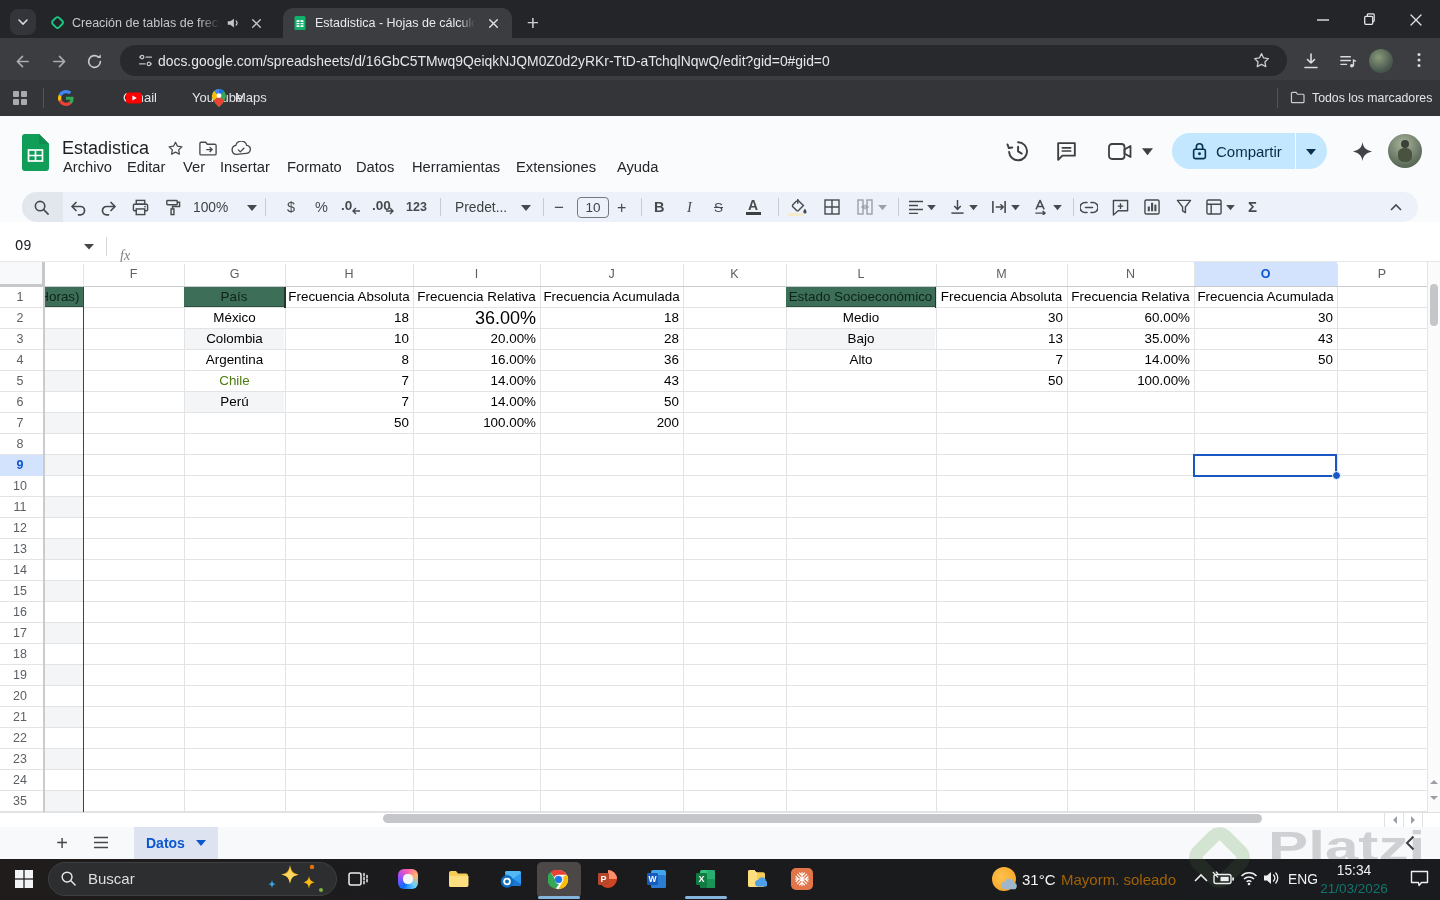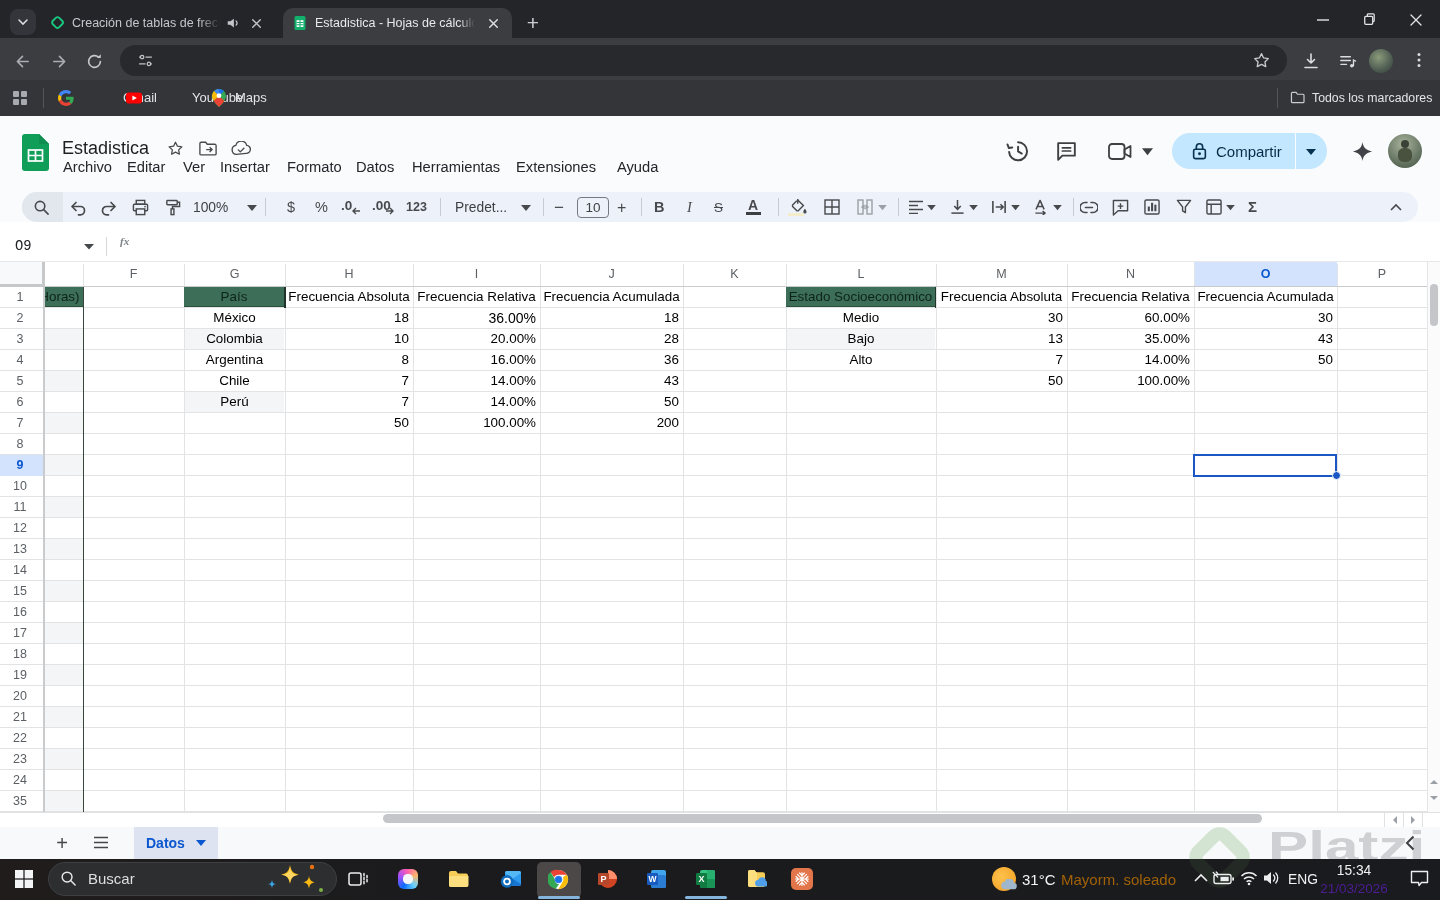--- a/index.html
+++ b/index.html
@@ -61,20 +61,21 @@
 <svg class="ab" style="left:85px;top:52px;" width="19" height="19" viewBox="0 0 20 20">
       <path d="M16.2 10a6.2 6.2 0 11-1.9-4.5" stroke="#c7cace" stroke-width="1.7" fill="none" stroke-linecap="round"></path>
       <path d="M16.6 2.4v4h-4z" fill="#c7cace"></path>
     </svg>
 <div class="ab" style="left:120px;top:45px;width:1167px;height:31px;border-radius:16px;background:#28292c;"></div>
 <svg class="ab" style="left:137px;top:52px;" width="17" height="17" viewBox="0 0 20 20">
       <circle cx="6" cy="6" r="2" fill="none" stroke="#bfc3c7" stroke-width="1.5"></circle>
       <circle cx="14" cy="14" r="2" fill="none" stroke="#bfc3c7" stroke-width="1.5"></circle>
       <path d="M10.5 6H17M3 6h1M3 14h6.5M16 14h1" stroke="#bfc3c7" stroke-width="1.5" stroke-linecap="round"></path>
     </svg>
+<div class="ab" style="left:158px;top:51px;height:20px;color:#e4e6e9;font-size:13.9px;line-height:20px;white-space:nowrap;">docs.google.com/spreadsheets/d/16GbC5TMwq9QeiqkNJQM0Z0d2yRKr-TtD-aTchqlNqwQ/edit?gid=0#gid=0</div>
 <svg class="ab" style="left:1252px;top:51px;" width="19" height="19" viewBox="0 0 20 20">
       <path d="M10 2.8l2.2 4.5 5 .7-3.6 3.5.9 5-4.5-2.4-4.5 2.4.9-5L2.8 8l5-.7z" fill="none" stroke="#c6c9cd" stroke-width="1.4" stroke-linejoin="round"></path>
     </svg>
 <svg class="ab" style="left:1301px;top:51px;" width="20" height="20" viewBox="0 0 20 20">
       <path d="M10 3v9M6.5 8.5L10 12l3.5-3.5" stroke="#dadce0" stroke-width="1.6" fill="none" stroke-linecap="round" stroke-linejoin="round"></path>
       <path d="M4 16.5h12" stroke="#dadce0" stroke-width="1.6" stroke-linecap="round"></path>
     </svg>
 <svg class="ab" style="left:1338px;top:52px;" width="19" height="19" viewBox="0 0 20 20">
       <path d="M3 5h10M3 9h10M3 13h6" stroke="#dadce0" stroke-width="1.5" stroke-linecap="round"></path>
       <circle cx="14.5" cy="14.5" r="1.8" fill="#dadce0"></circle>
@@ -314,21 +315,21 @@
 <div class="ab" style="left:1248px;top:198px;color:#47494c;font-size:15px;line-height:18px;font-weight:bold;">Σ</div>
 <svg class="ab" style="left:1390px;top:203px;" width="12" height="8" viewBox="0 0 12 8">
       <path d="M1 7l5-5 5 5" stroke="#47494c" stroke-width="1.6" fill="none"></path>
     </svg>
 <div class="ab" style="left:0;top:222px;width:1440px;height:40px;background:#fff;border-bottom:1px solid #e7e8ea;"></div>
 <div class="ab" style="left:15px;top:238px;color:#202124;font-size:13.8px;line-height:18px;font-family:Liberation Mono, monospace;">O9</div>
 <svg class="ab" style="left:84px;top:244px;" width="10" height="6" viewBox="0 0 10 6">
       <path d="M0 0h10L5 5.5z" fill="#45484b"></path>
     </svg>
 <div class="ab" style="left:106px;top:237px;width:1px;height:19px;background:#d5d7da;"></div>
-<div class="ab" style="left:120px;top:232px;color:#7c8186;font-size:11px;font-style:italic;font-family:'Liberation Serif',serif;line-height:19px;font-weight:bold;">fx</div>
+<div class="ab" style="left:120px;top:246px;color:#7c8186;font-size:14px;font-style:italic;font-family:'Liberation Serif',serif;line-height:19px;">fx</div>
 <div class="ab" style="left:0;top:262px;width:1427px;height:25px;background:#fff;"></div>
 <div class="ab" style="left:1194px;top:262px;width:143px;height:25px;background:#d3e3fd;"></div>
 <div class="ab" style="left:108.5px;top:266px;width:50px;text-align:center;color:#5c6064;font-size:12.5px;font-weight:normal;line-height:17px;">F</div>
 <div class="ab" style="left:209.5px;top:266px;width:50px;text-align:center;color:#5c6064;font-size:12.5px;font-weight:normal;line-height:17px;">G</div>
 <div class="ab" style="left:324px;top:266px;width:50px;text-align:center;color:#5c6064;font-size:12.5px;font-weight:normal;line-height:17px;">H</div>
 <div class="ab" style="left:451.5px;top:266px;width:50px;text-align:center;color:#5c6064;font-size:12.5px;font-weight:normal;line-height:17px;">I</div>
 <div class="ab" style="left:586.5px;top:266px;width:50px;text-align:center;color:#5c6064;font-size:12.5px;font-weight:normal;line-height:17px;">J</div>
 <div class="ab" style="left:709.5px;top:266px;width:50px;text-align:center;color:#5c6064;font-size:12.5px;font-weight:normal;line-height:17px;">K</div>
 <div class="ab" style="left:836px;top:266px;width:50px;text-align:center;color:#5c6064;font-size:12.5px;font-weight:normal;line-height:17px;">L</div>
 <div class="ab" style="left:976.5px;top:266px;width:50px;text-align:center;color:#5c6064;font-size:12.5px;font-weight:normal;line-height:17px;">M</div>
@@ -416,31 +417,31 @@
 <div class="ab" style="left:284px;top:287px;width:1.5px;height:21px;background:#20362b;"></div>
 <div class="ab" style="left:934.5px;top:287px;width:1.5px;height:21px;background:#20362b;"></div>
 <div class="ab" style="left:285px;top:287px;width:128px;height:20px;font-size:13.4px;line-height:20.5px;color:#000;white-space:nowrap;text-align:center;">Frecuencia Absoluta</div>
 <div class="ab" style="left:413px;top:287px;width:127px;height:20px;font-size:13.4px;line-height:20.5px;color:#000;white-space:nowrap;text-align:center;">Frecuencia Relativa</div>
 <div class="ab" style="left:540px;top:287px;width:143px;height:20px;font-size:13.4px;line-height:20.5px;color:#000;white-space:nowrap;text-align:center;">Frecuencia Acumulada</div>
 <div class="ab" style="left:936px;top:287px;width:131px;height:20px;font-size:13.4px;line-height:20.5px;color:#000;white-space:nowrap;text-align:center;">Frecuencia Absoluta</div>
 <div class="ab" style="left:1067px;top:287px;width:127px;height:20px;font-size:13.4px;line-height:20.5px;color:#000;white-space:nowrap;text-align:center;">Frecuencia Relativa</div>
 <div class="ab" style="left:1194px;top:287px;width:143px;height:20px;font-size:13.4px;line-height:20.5px;color:#000;white-space:nowrap;text-align:center;">Frecuencia Acumulada</div>
 <div class="ab" style="left:184px;top:308px;width:101px;height:20px;font-size:13.4px;line-height:20.5px;color:#000;white-space:nowrap;text-align:center;">México</div>
 <div class="ab" style="left:285px;top:308px;width:128px;height:20px;font-size:13.4px;line-height:20.5px;color:#000;white-space:nowrap;text-align:right;padding-right:4px;">18</div>
-<div class="ab" style="left:413px;top:308px;width:127px;height:20px;font-size:14px;line-height:20.5px;color:#000;white-space:nowrap;text-align:right;padding-right:4px;">36.00%</div>
+<div class="ab" style="left:413px;top:308px;width:127px;height:20px;font-size:18px;line-height:20.5px;color:#000;white-space:nowrap;text-align:right;padding-right:4px;">36.00%</div>
 <div class="ab" style="left:540px;top:308px;width:143px;height:20px;font-size:13.4px;line-height:20.5px;color:#000;white-space:nowrap;text-align:right;padding-right:4px;">18</div>
 <div class="ab" style="left:184px;top:329px;width:101px;height:20px;font-size:13.4px;line-height:20.5px;color:#000;white-space:nowrap;text-align:center;">Colombia</div>
 <div class="ab" style="left:285px;top:329px;width:128px;height:20px;font-size:13.4px;line-height:20.5px;color:#000;white-space:nowrap;text-align:right;padding-right:4px;">10</div>
 <div class="ab" style="left:413px;top:329px;width:127px;height:20px;font-size:13.4px;line-height:20.5px;color:#000;white-space:nowrap;text-align:right;padding-right:4px;">20.00%</div>
 <div class="ab" style="left:540px;top:329px;width:143px;height:20px;font-size:13.4px;line-height:20.5px;color:#000;white-space:nowrap;text-align:right;padding-right:4px;">28</div>
 <div class="ab" style="left:184px;top:350px;width:101px;height:20px;font-size:13.4px;line-height:20.5px;color:#000;white-space:nowrap;text-align:center;">Argentina</div>
 <div class="ab" style="left:285px;top:350px;width:128px;height:20px;font-size:13.4px;line-height:20.5px;color:#000;white-space:nowrap;text-align:right;padding-right:4px;">8</div>
 <div class="ab" style="left:413px;top:350px;width:127px;height:20px;font-size:13.4px;line-height:20.5px;color:#000;white-space:nowrap;text-align:right;padding-right:4px;">16.00%</div>
 <div class="ab" style="left:540px;top:350px;width:143px;height:20px;font-size:13.4px;line-height:20.5px;color:#000;white-space:nowrap;text-align:right;padding-right:4px;">36</div>
-<div class="ab" style="left:184px;top:371px;width:101px;height:20px;font-size:13.4px;line-height:20.5px;color:#000000;white-space:nowrap;text-align:center;">Chile</div>
+<div class="ab" style="left:184px;top:371px;width:101px;height:20px;font-size:13.4px;line-height:20.5px;color:#4d7c0f;white-space:nowrap;text-align:center;">Chile</div>
 <div class="ab" style="left:285px;top:371px;width:128px;height:20px;font-size:13.4px;line-height:20.5px;color:#000;white-space:nowrap;text-align:right;padding-right:4px;">7</div>
 <div class="ab" style="left:413px;top:371px;width:127px;height:20px;font-size:13.4px;line-height:20.5px;color:#000;white-space:nowrap;text-align:right;padding-right:4px;">14.00%</div>
 <div class="ab" style="left:540px;top:371px;width:143px;height:20px;font-size:13.4px;line-height:20.5px;color:#000;white-space:nowrap;text-align:right;padding-right:4px;">43</div>
 <div class="ab" style="left:184px;top:392px;width:101px;height:20px;font-size:13.4px;line-height:20.5px;color:#000;white-space:nowrap;text-align:center;">Perú</div>
 <div class="ab" style="left:285px;top:392px;width:128px;height:20px;font-size:13.4px;line-height:20.5px;color:#000;white-space:nowrap;text-align:right;padding-right:4px;">7</div>
 <div class="ab" style="left:413px;top:392px;width:127px;height:20px;font-size:13.4px;line-height:20.5px;color:#000;white-space:nowrap;text-align:right;padding-right:4px;">14.00%</div>
 <div class="ab" style="left:540px;top:392px;width:143px;height:20px;font-size:13.4px;line-height:20.5px;color:#000;white-space:nowrap;text-align:right;padding-right:4px;">50</div>
 <div class="ab" style="left:285px;top:413px;width:128px;height:20px;font-size:13.4px;line-height:20.5px;color:#000;white-space:nowrap;text-align:right;padding-right:4px;">50</div>
 <div class="ab" style="left:413px;top:413px;width:127px;height:20px;font-size:13.4px;line-height:20.5px;color:#000;white-space:nowrap;text-align:right;padding-right:4px;">100.00%</div>
 <div class="ab" style="left:540px;top:413px;width:143px;height:20px;font-size:13.4px;line-height:20.5px;color:#000;white-space:nowrap;text-align:right;padding-right:4px;">200</div>
@@ -600,16 +601,16 @@
       <path d="M4 9a7 7 0 0110 0" fill="none" stroke="#eceef0" stroke-width="1.5"></path>
       <path d="M6.6 11.8a3.6 3.6 0 014.8 0" fill="none" stroke="#eceef0" stroke-width="1.5"></path>
       <circle cx="9" cy="14" r="1.3" fill="#eceef0"></circle>
     </svg>
 <svg class="ab" style="left:1263px;top:870px;" width="17" height="16" viewBox="0 0 17 16">
       <path d="M1 5.5v5h3l4 3.5V2L4 5.5H1z" fill="#eceef0"></path>
       <path d="M10.5 5a4.5 4.5 0 010 6M12.8 3a7.5 7.5 0 010 10" stroke="#eceef0" stroke-width="1.3" fill="none" stroke-linecap="round"></path>
     </svg>
 <div class="ab" style="left:1288px;top:870px;color:#f0f1f3;font-size:13.8px;line-height:19px;">ENG</div>
 <div class="ab" style="left:1314px;top:862px;width:80px;text-align:center;color:#f0f1f3;font-size:13.8px;line-height:18px;">15:34</div>
-<div class="ab" style="left:1314px;top:880px;width:80px;text-align:center;color:#4c1d95;font-size:13.5px;line-height:18px;">21/03/2026</div>
+<div class="ab" style="left:1314px;top:880px;width:80px;text-align:center;color:#0f766e;font-size:13.5px;line-height:18px;">21/03/2026</div>
 <svg class="ab" style="left:1410px;top:870px;" width="19" height="17" viewBox="0 0 19 17">
       <path d="M1.5 1.5h16v11h-6l-2.5 3-0.5-3h-7z" fill="none" stroke="#eceef0" stroke-width="1.4" stroke-linejoin="round"></path>
     </svg>
 </div>
 </body></html>

